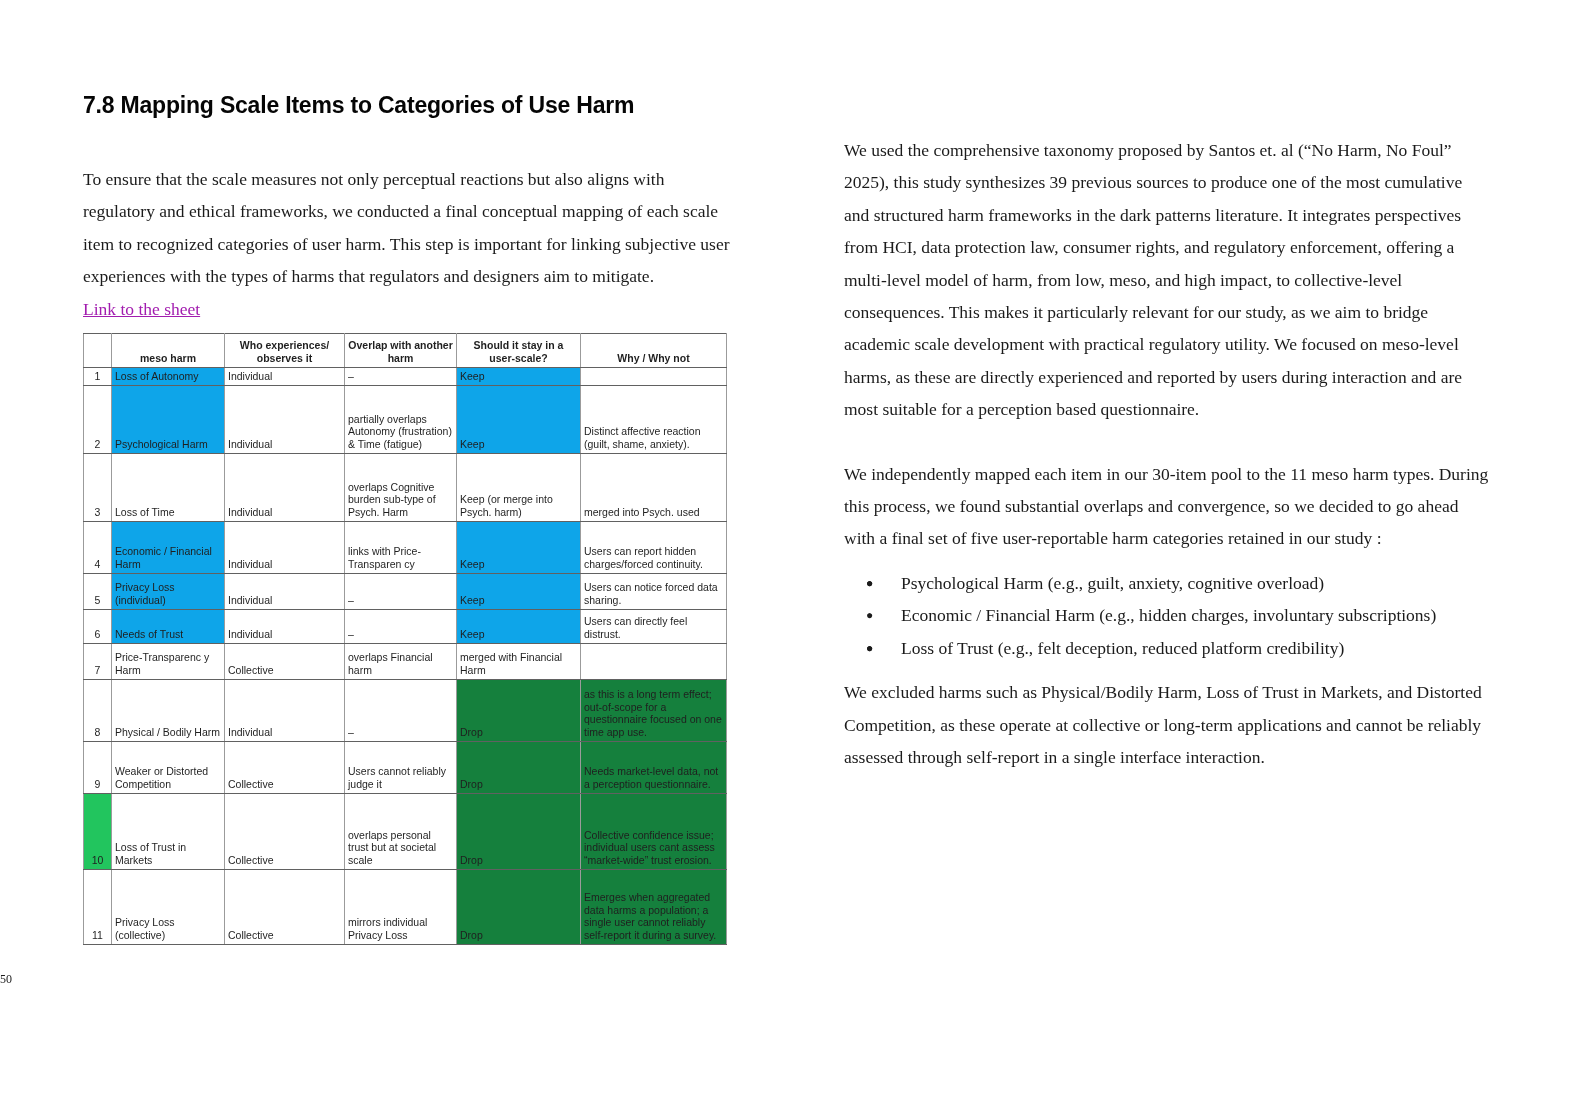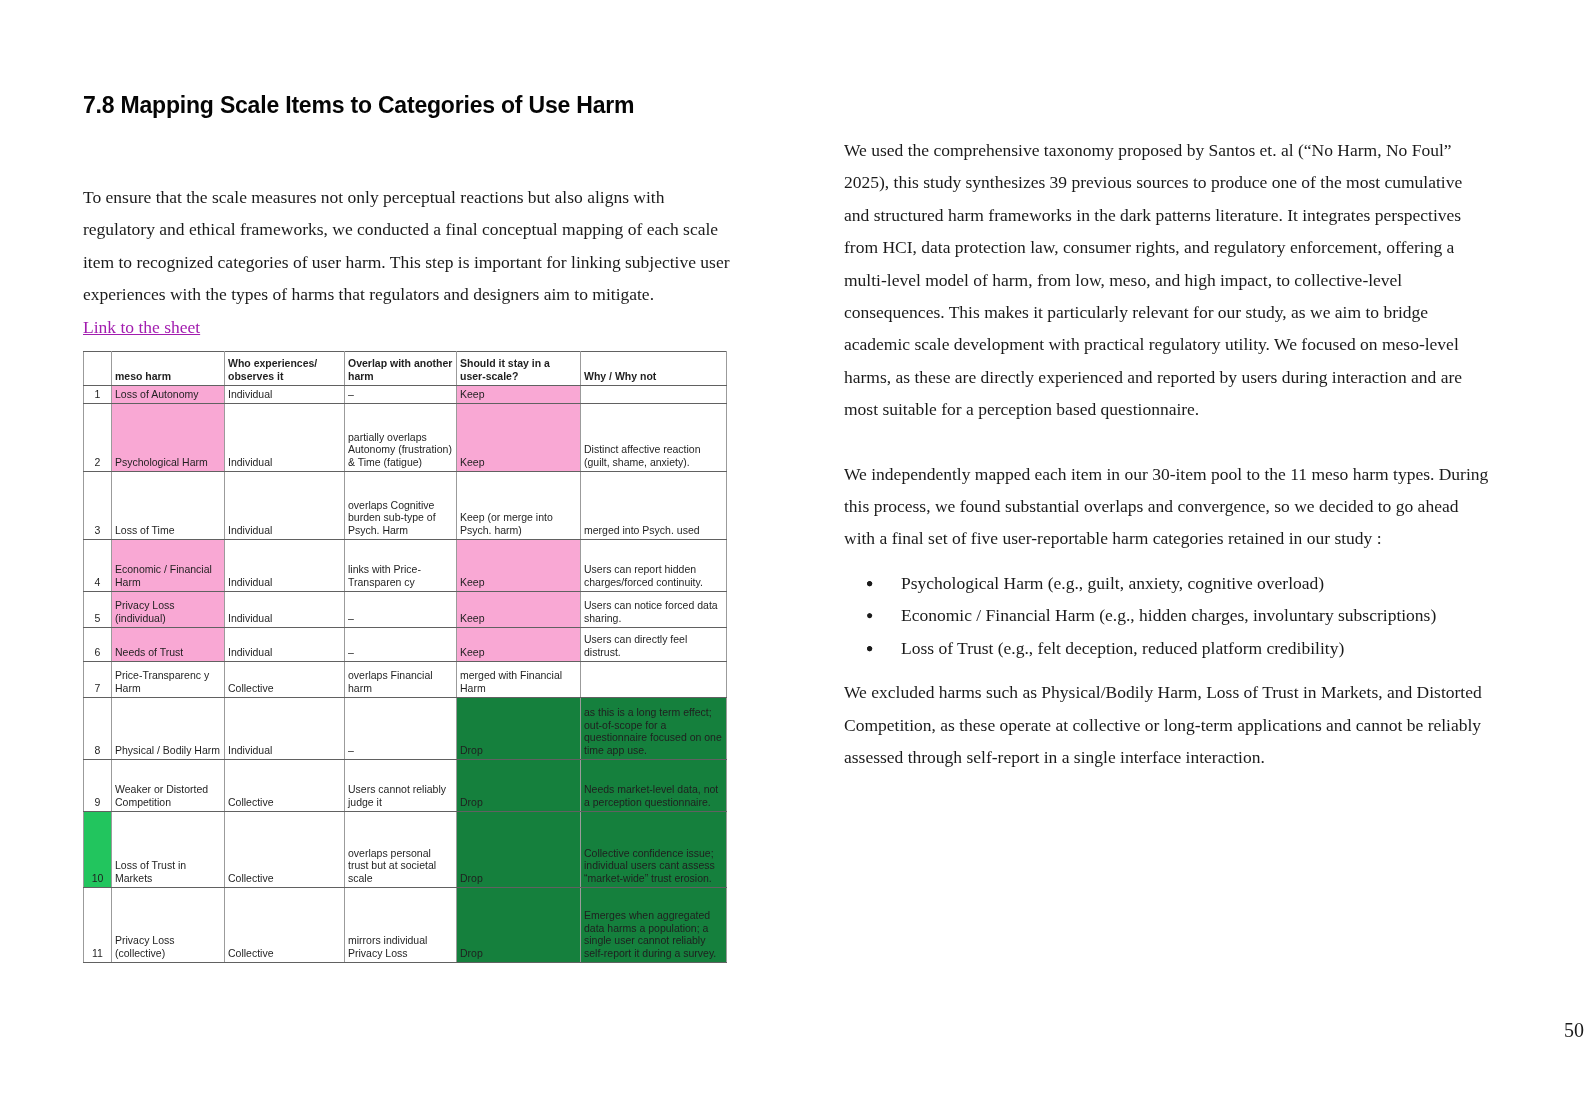--- a/index.html
+++ b/index.html
@@ -5,62 +5,62 @@
   html,body { margin:0; padding:0; background:#ffffff; }
   .page {
     position:relative; width:1584px; height:1112px; background:#ffffff;
     overflow:hidden; font-family:"Liberation Serif", serif; color:#1b1b1b;
   }
 
   
   .left-col { position:absolute; left:83px; top:92px; width:656px; }
   .heading {
     font-family:"Liberation Sans", sans-serif; font-weight:bold;
-    font-size:23px; letter-spacing:-0.2px; color:#050505; margin:0 0 62px 0;
+    font-size:23px; letter-spacing:-0.2px; color:#050505; margin:0 0 44px 0;
   }
   .body-text { font-size:17.5px; line-height:32.4px; margin:0; }
   .sheet-link { color:#a21caf; text-decoration:underline; cursor:pointer; }
 
   
   .table-wrap { margin-top:8px; }
   table.harm-table {
     border-collapse:collapse; table-layout:fixed; width:643px;
     font-family:"Liberation Sans", sans-serif; font-size:10.5px;
     color:#1f1f1f; line-height:1.22;
   }
   table.harm-table td, table.harm-table th {
     border-left:1px solid #9b9b9b; border-right:1px solid #9b9b9b;
     border-top:1px solid #616161; border-bottom:1px solid #616161;
     padding:1px 3px 2px 3px; vertical-align:bottom;
     overflow-wrap:break-word; word-break:break-word;
   }
   table.harm-table th {
-    font-weight:bold; text-align:left; background:#ffffff;
+    font-weight:bold; text-align:center; background:#ffffff;
   }
   table.harm-table td.num { text-align:center; }
-  td.green { background:#f9a8d4; }
+  td.green { background:#0ea5e9; }
   td.gray  { background:#15803d; }
   td.blue  { background:#22c55e; }
 
   
   .right-col { position:absolute; left:832px; top:122px; width:670px; }
   .right-col p { font-size:17.5px; line-height:32.4px; margin:12px; }
   .para-gap { margin-top:32px !important; }
   ul.harm-bullets { list-style:none; margin:0; padding:0; }
   ul.harm-bullets li {
     position:relative; padding-left:69px; font-size:17.5px; line-height:32.4px;
   }
   ul.harm-bullets li .dot {
     position:absolute; left:34px; top:0; font-size:12px; line-height:32.4px;
   }
 
   
   .page-number {
-    position:absolute; left:0; right:0; top:1019px; text-align:right;
-    font-size:20px; color:#1b1b1b;
+    position:absolute; left:0; right:0; top:972px; text-align:left;
+    font-size:12px; color:#1b1b1b;
   }
 </style>
 </head>
 <body>
 
 <div class="page">
 
   <div class="left-col">
     <h1 class="heading">7.8 Mapping Scale Items to Categories of Use Harm</h1>
     <p class="body-text"><span>To ensure that the scale measures not only perceptual reactions but also aligns with regulatory and ethical frameworks, we conducted a final conceptual mapping of each scale item to recognized categories of user harm. This step is important for linking subjective user experiences with the types of harms that regulators and designers aim to mitigate.</span><br>

